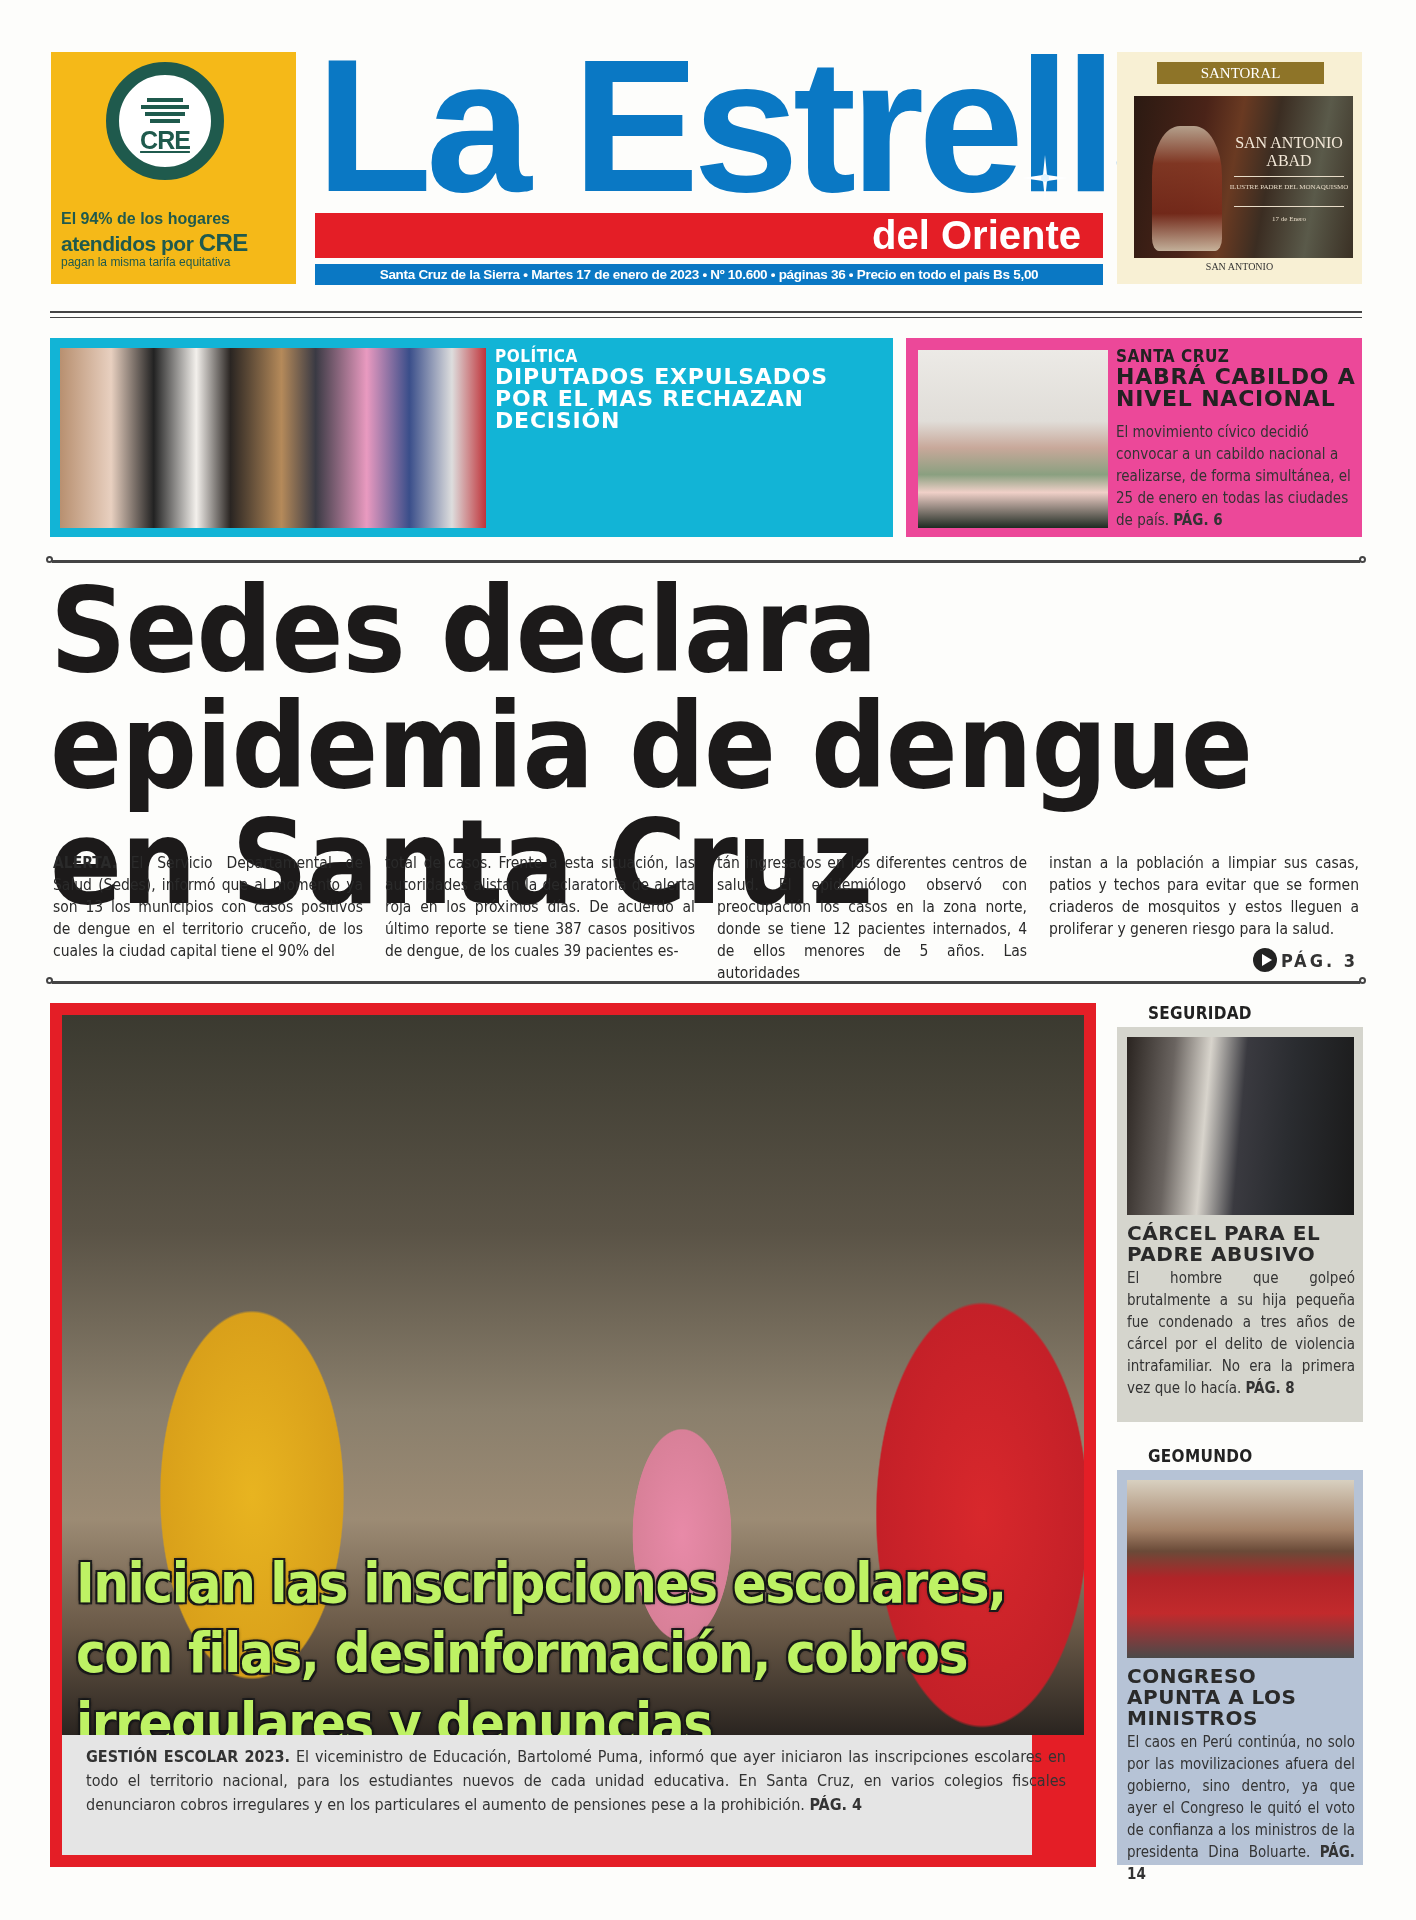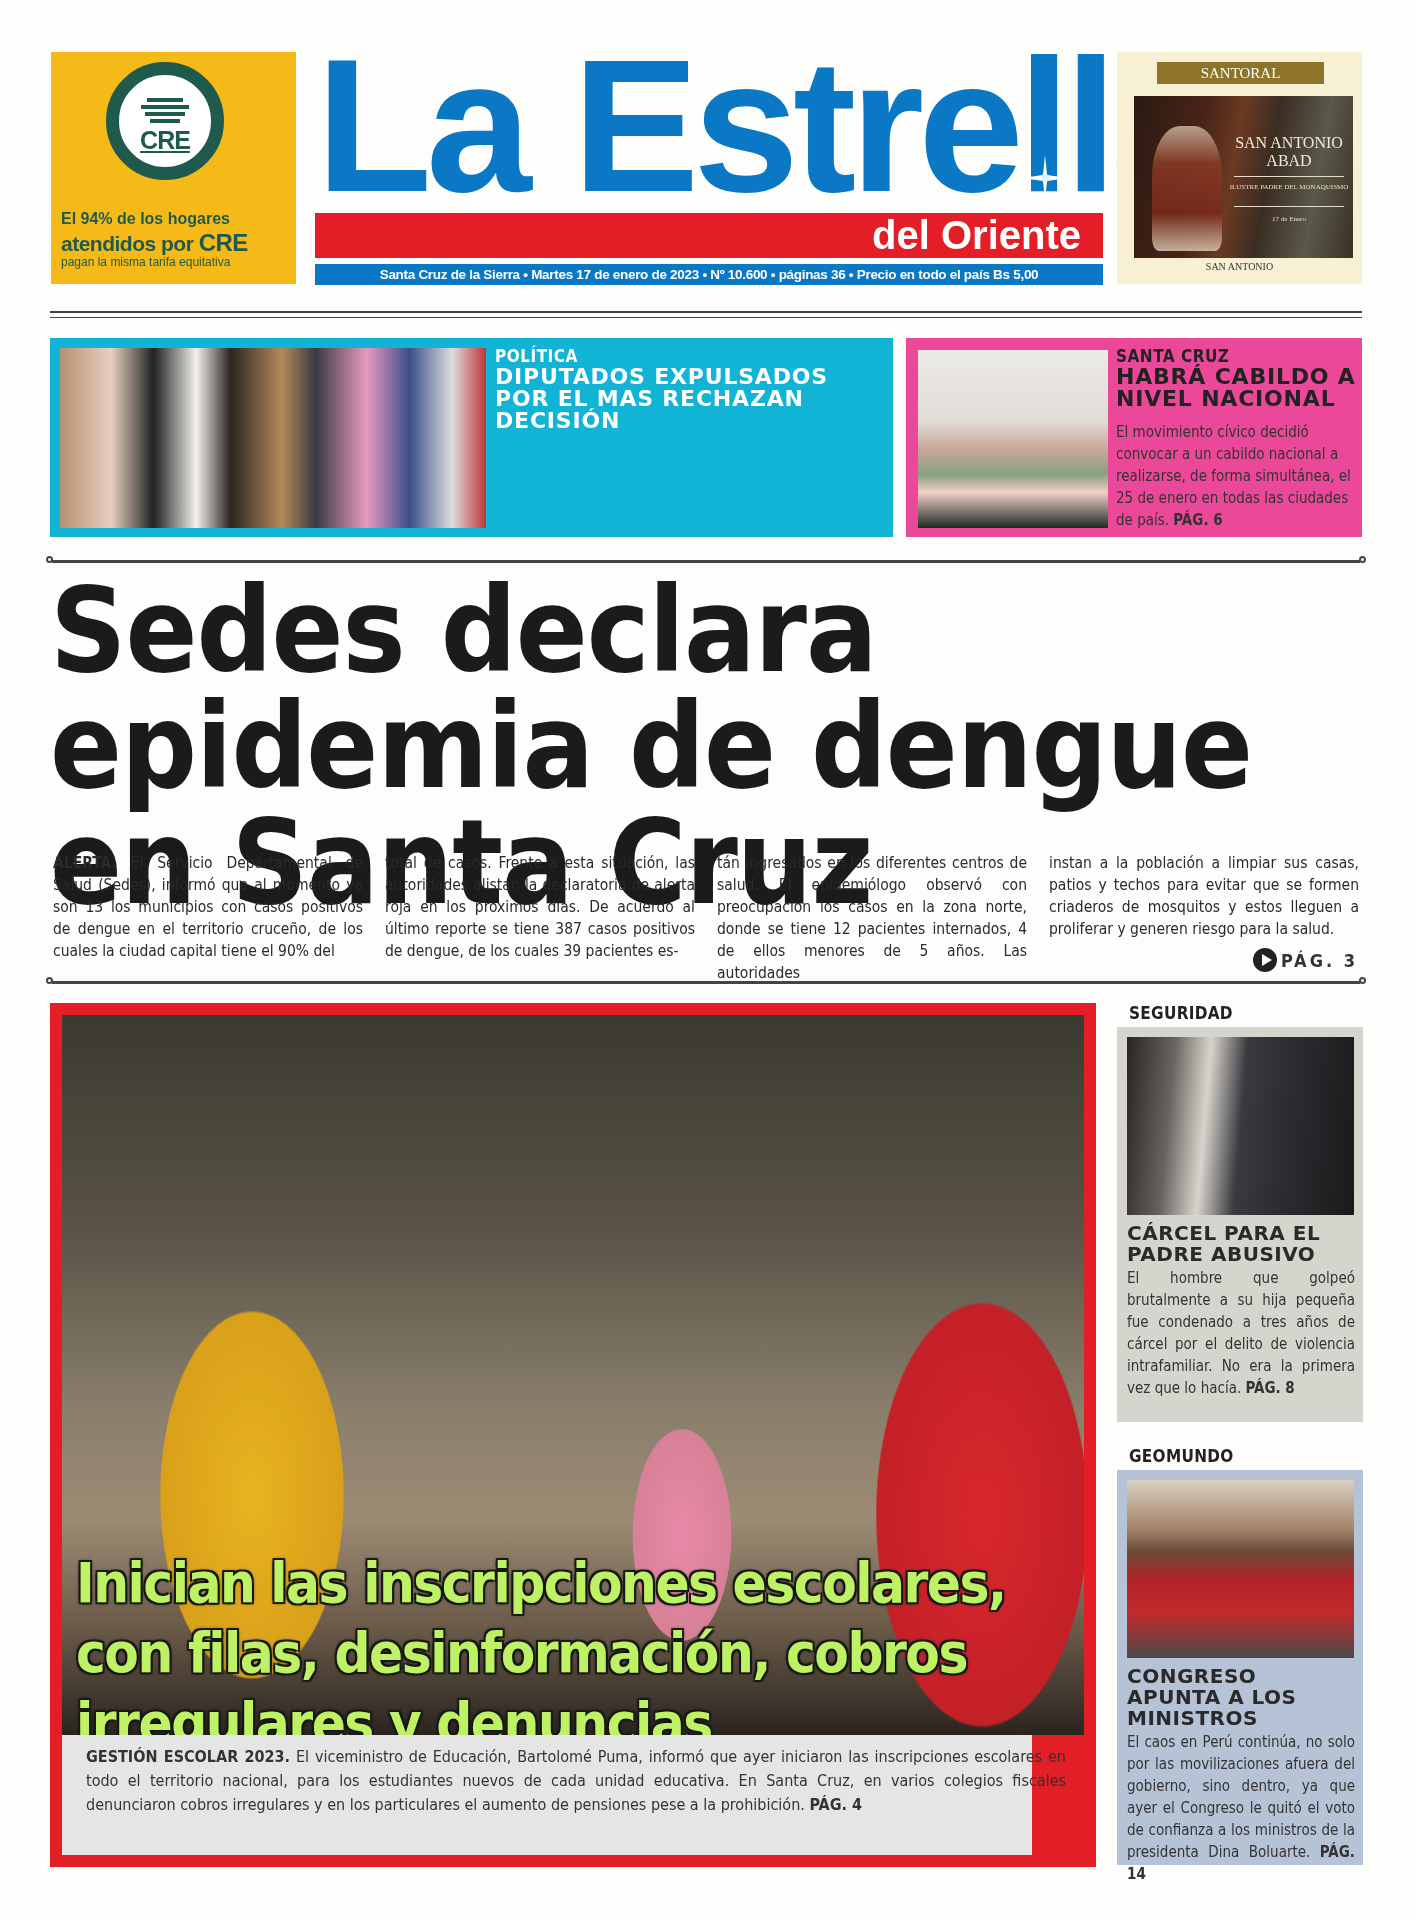--- a/index.html
+++ b/index.html
@@ -62,21 +62,21 @@
   .feature-photo{left:12px;top:12px;width:1022px;height:720px;background:
     radial-gradient(ellipse 130px 260px at 190px 480px,#e8b420 0%,#d9a01a 70%,transparent 71%),
     radial-gradient(ellipse 150px 300px at 920px 500px,#d8282c 0%,#c42028 70%,transparent 71%),
     radial-gradient(ellipse 70px 150px at 620px 520px,#e88aa8 0%,#d88098 70%,transparent 71%),
     linear-gradient(180deg,#3b3a30 0%,#5a5346 30%,#8a7f6c 55%,#9c8b74 70%,#6b5a48 85%,#2a2420 100%);}
   .feature-head{left:26px;top:545px;width:1000px;font-family:"DejaVu Sans Condensed","DejaVu Sans",sans-serif;font-weight:bold;font-size:56px;line-height:70px;color:#bef264;letter-spacing:-1.5px;text-shadow:0 0 4px #000,2px 2px 0 #222,-2px -2px 0 #222,2px -2px 0 #222,-2px 2px 0 #222;}
   .feature-caption{left:12px;top:732px;width:970px;height:120px;background:#e5e5e5;}
   .feature-caption p{margin:0;position:absolute;left:24px;top:10px;width:980px;font-family:"Liberation Sans Narrow","DejaVu Sans Condensed","Liberation Sans",sans-serif;font-size:16px;line-height:24px;color:#333;text-align:justify;}
   .feature-caption b{font-family:"DejaVu Sans Condensed","DejaVu Sans",sans-serif;}
   
-  .side-label{font-family:"DejaVu Sans Condensed","DejaVu Sans",sans-serif;font-weight:bold;font-size:17px;color:#222;letter-spacing:0.3px;}
+  .side-label{font-family:"DejaVu Sans Condensed","DejaVu Sans",sans-serif;font-weight:bold;font-size:17px;color:#222;letter-spacing:0.3px;margin-left:19px;}
   .side-box{width:246px;}
   .side-box .s-head{font-family:"DejaVu Sans",sans-serif;font-weight:bold;font-size:20px;line-height:21px;color:#2a2a2a;letter-spacing:0.5px;}
   .side-box .s-body{font-family:"DejaVu Sans Condensed","DejaVu Sans",sans-serif;font-size:15px;line-height:22px;color:#333;text-align:justify;}
   .box1{left:1117px;top:1027px;height:395px;background:#d5d5cd;}
   .box1-photo{left:10px;top:10px;width:227px;height:178px;background:linear-gradient(95deg,#2a2420 0%,#6a6460 20%,#d8d4cc 35%,#3a3a40 50%,#2a2c30 70%,#1a1a1a 100%);}
   .box2{left:1117px;top:1470px;height:395px;background:#b6c3d6;}
   .box2-photo{left:10px;top:10px;width:227px;height:178px;background:linear-gradient(180deg,#d8d0c0 0%,#a48268 28%,#6a4a38 40%,#b02428 55%,#c22a2c 75%,#4a4a4a 100%);}
   .s-text{left:10px;top:196px;width:228px;}
 </style>
 </head>

